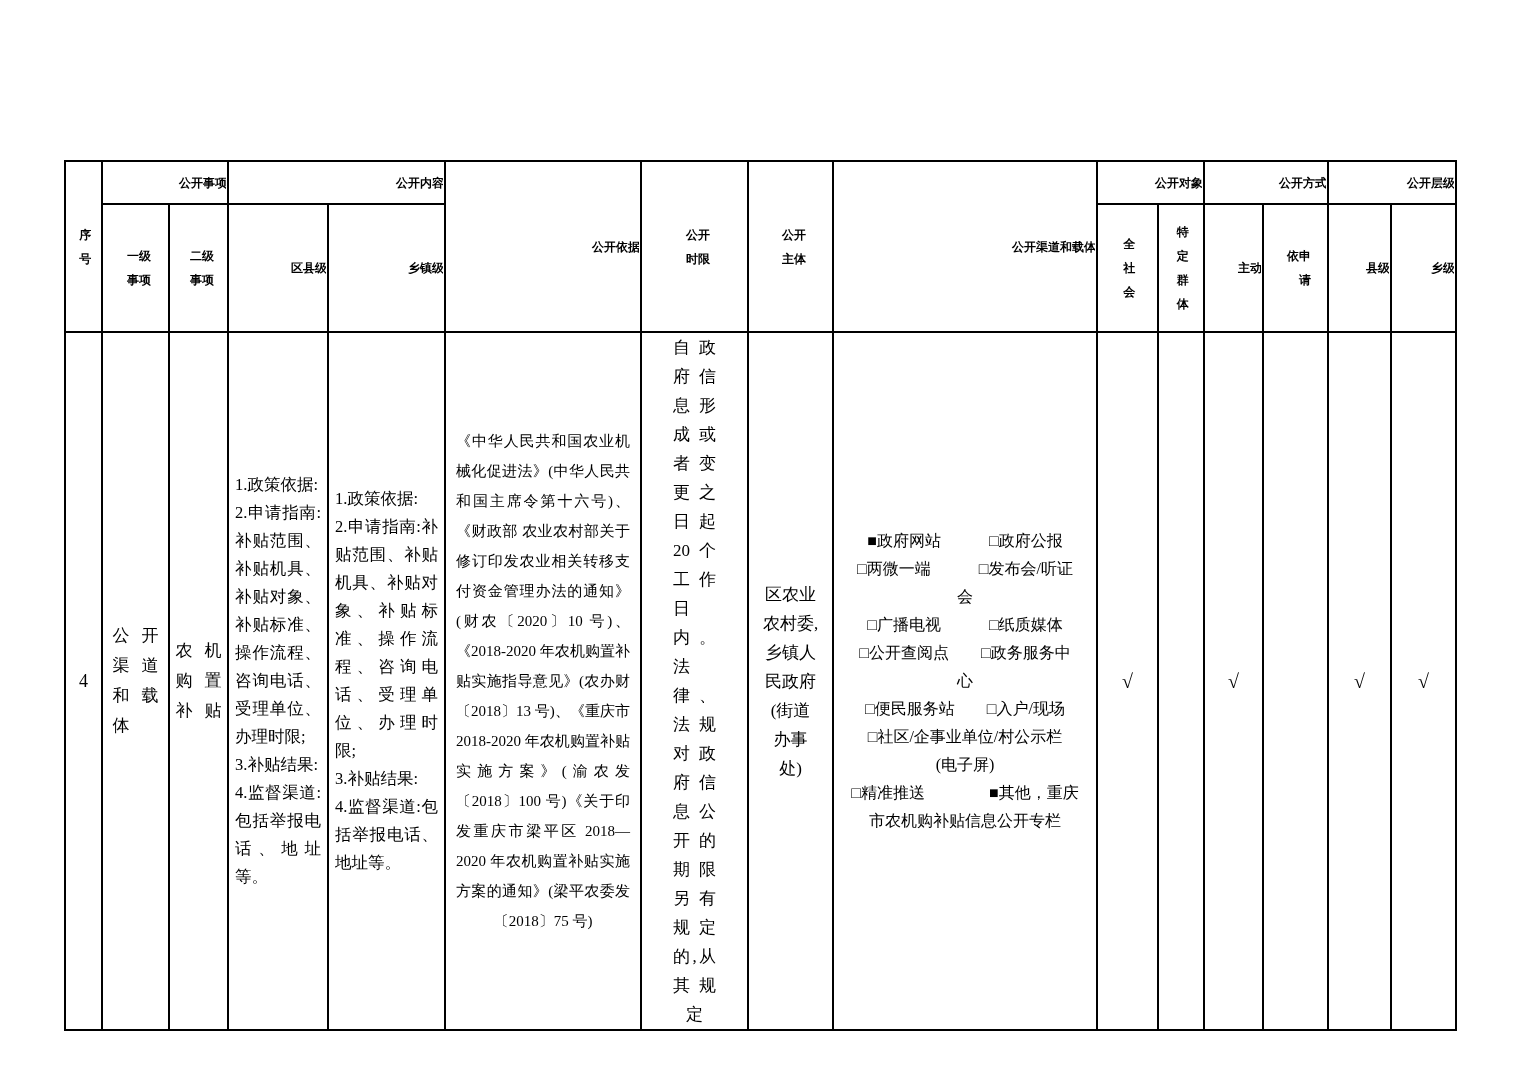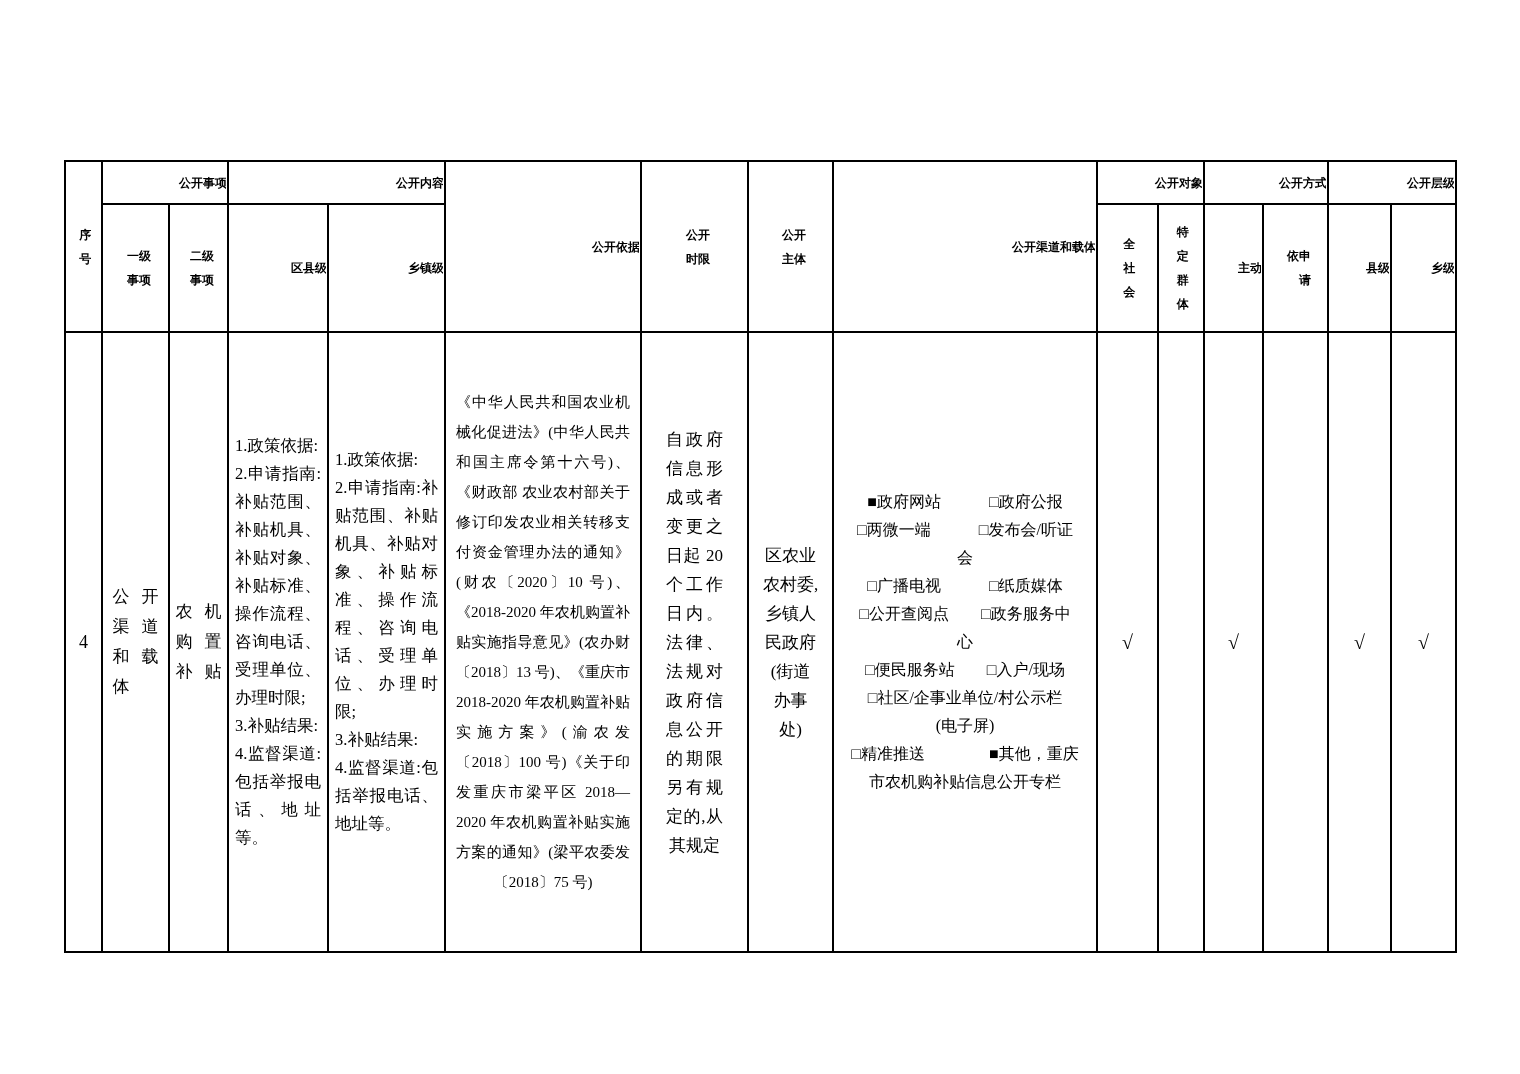--- a/index.html
+++ b/index.html
@@ -35,21 +35,21 @@
   }
   td.c-content {
     padding:0 6px; white-space:pre-wrap; font-size:16.5px; line-height:28px;
     text-align:justify; vertical-align:middle;
   }
   td.c-basis {
     padding:0 10px; font-size:15px; line-height:30px;
     text-align:justify; text-align-last:center;
   }
   td.c-time {
-    padding:0 24px; font-size:17px; line-height:29px;
+    padding:0 31px; font-size:17px; line-height:29px;
     text-align:justify; text-align-last:center;
   }
   .subject-block {
     width:3.3em; margin:16px auto; font-size:17px; line-height:29px; text-align:center;
   }
   td.c-channels {
     padding:0 10px; white-space:pre-wrap; font-size:16px; line-height:28px;
     text-align:center;
   }
   td.c-check { text-align:center; font-size:20px; }

